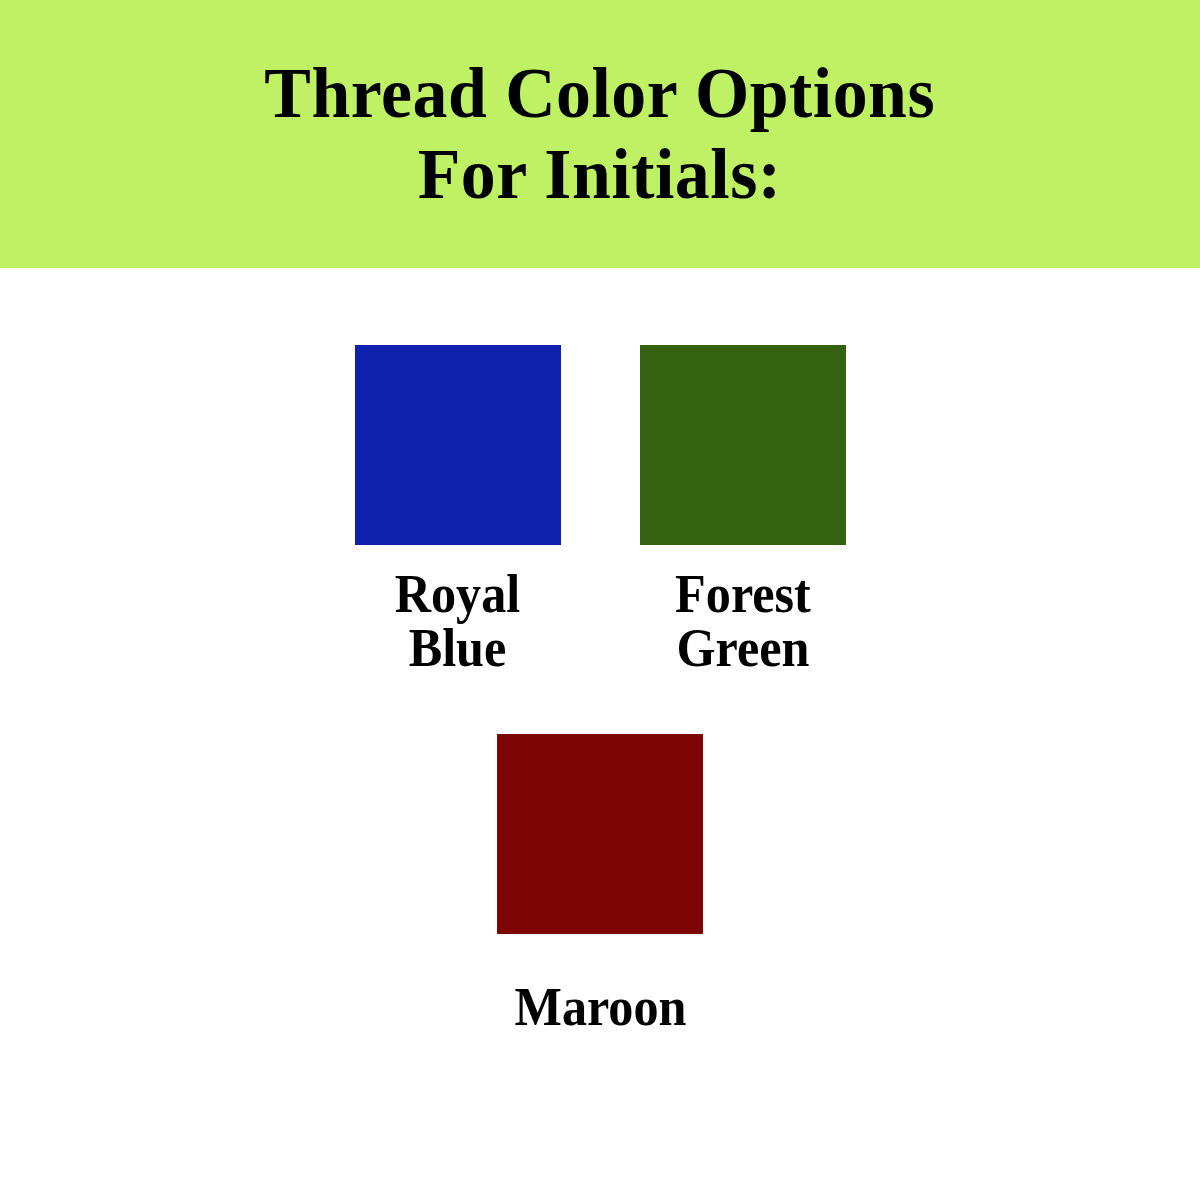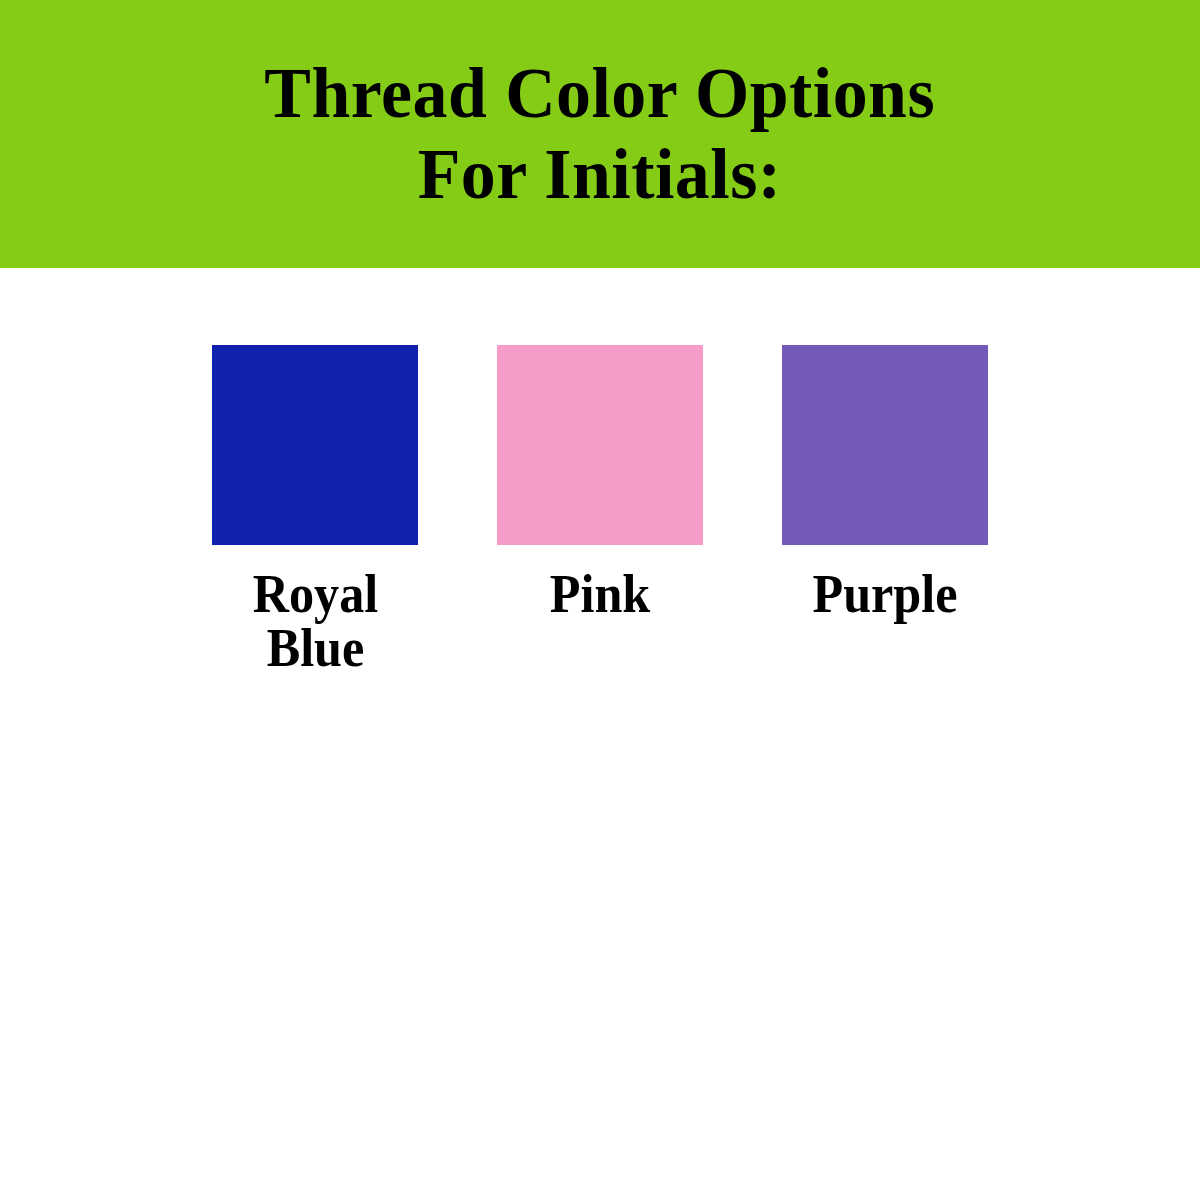--- a/index.html
+++ b/index.html
@@ -81,39 +81,40 @@
     text-align: center;
     transform: scaleX(0.93);
     margin-top: 22px;
     white-space: pre-line;
   }
   #swatch-row-2 .swatch-label { margin-top: 46px; }
 </style>
 </head>
 <body style="background-color: rgb(255, 255, 255);">
 
-<div id="header-banner" style="background-color: #84cc16;">
+<div id="header-banner" style="background-color: #bef264;">
   <div class="title-line" id="title-line-1">Thread Color Options</div>
   <div class="title-line" id="title-line-2">For Initials:</div>
 </div>
 
 <div id="swatch-area">
 
   <div class="swatch-row" id="swatch-row-1">
     <div class="swatch-cell">
       <div class="swatch-chip" style="background-color: rgb(16, 33, 174);"></div>
       <div class="swatch-label">Royal
 Blue</div>
     </div>
     <div class="swatch-cell">
-      <div class="swatch-chip" style="background-color: rgb(246, 156, 200);"></div>
-      <div class="swatch-label">Pink</div>
-    </div>
-    <div class="swatch-cell">
-      <div class="swatch-chip" style="background-color: rgb(116, 89, 185);"></div>
-      <div class="swatch-label">Purple</div>
+      <div class="swatch-chip" style="background-color: rgb(53, 98, 16);"></div>
+      <div class="swatch-label">Forest
+Green</div>
     </div>
   </div>
 
   <div class="swatch-row" id="swatch-row-2">
+    <div class="swatch-cell">
+      <div class="swatch-chip" style="background-color: rgb(125, 4, 4);"></div>
+      <div class="swatch-label">Maroon</div>
+    </div>
   </div>
 
 </div>
 
 </body></html>

